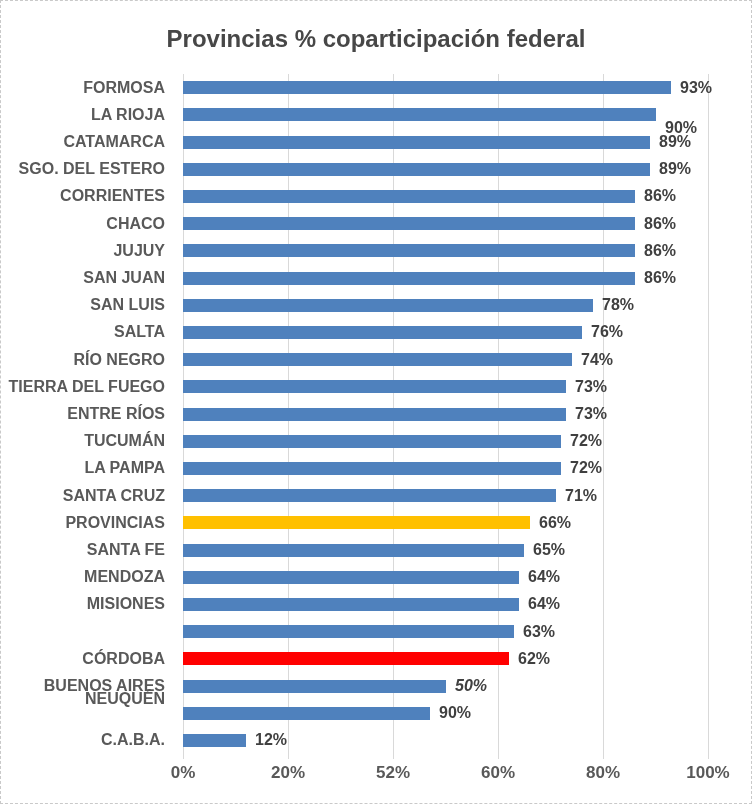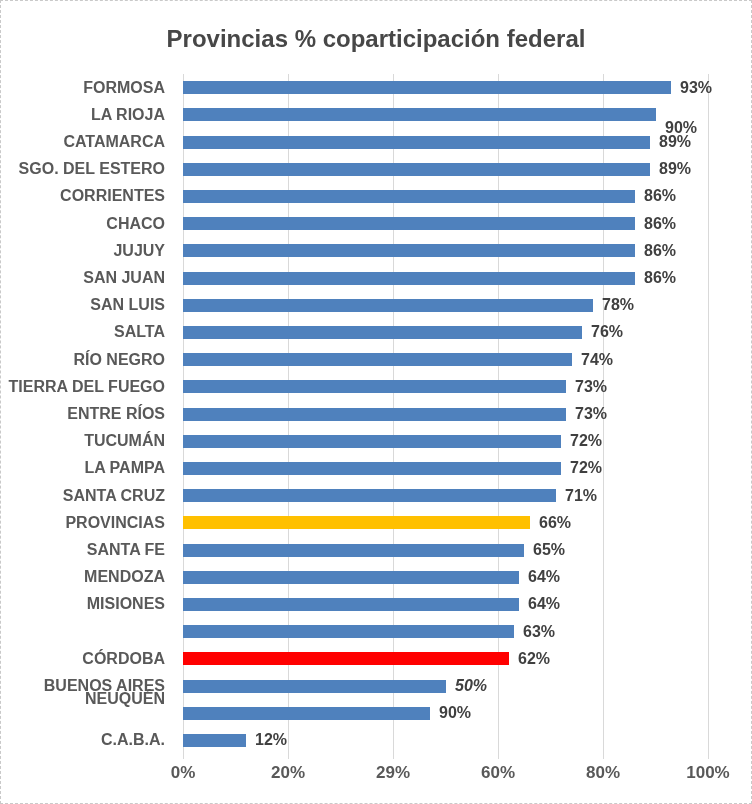--- a/index.html
+++ b/index.html
@@ -185,18 +185,18 @@
       <div class="cat-label" style="top: 489.6px; height: 27.2px;">MENDOZA</div>
       <div class="cat-label" style="top: 516.8px; height: 27.2px;">MISIONES</div>
       <div class="cat-label" style="top: 571.2px; height: 27.2px;">CÓRDOBA</div>
       <div class="cat-label" style="top: 598.4px; height: 27.2px;">BUENOS AIRES</div>
       <div class="cat-label" style="top: 611px; height: 27.2px;">NEUQUÉN</div>
       <div class="cat-label" style="top: 652.8px; height: 27.2px;">C.A.B.A.</div>
     </div>
   <div class="x-axis-labels">
       <div class="x-tick-label" style="left: 182px;">0%</div>
       <div class="x-tick-label" style="left: 287px;">20%</div>
-      <div class="x-tick-label" style="left: 392px;">29%</div>
+      <div class="x-tick-label" style="left: 392px;">52%</div>
       <div class="x-tick-label" style="left: 497px;">60%</div>
       <div class="x-tick-label" style="left: 602px;">80%</div>
       <div class="x-tick-label" style="left: 707px;">100%</div>
     </div>
 </div>
 
 </body></html>

